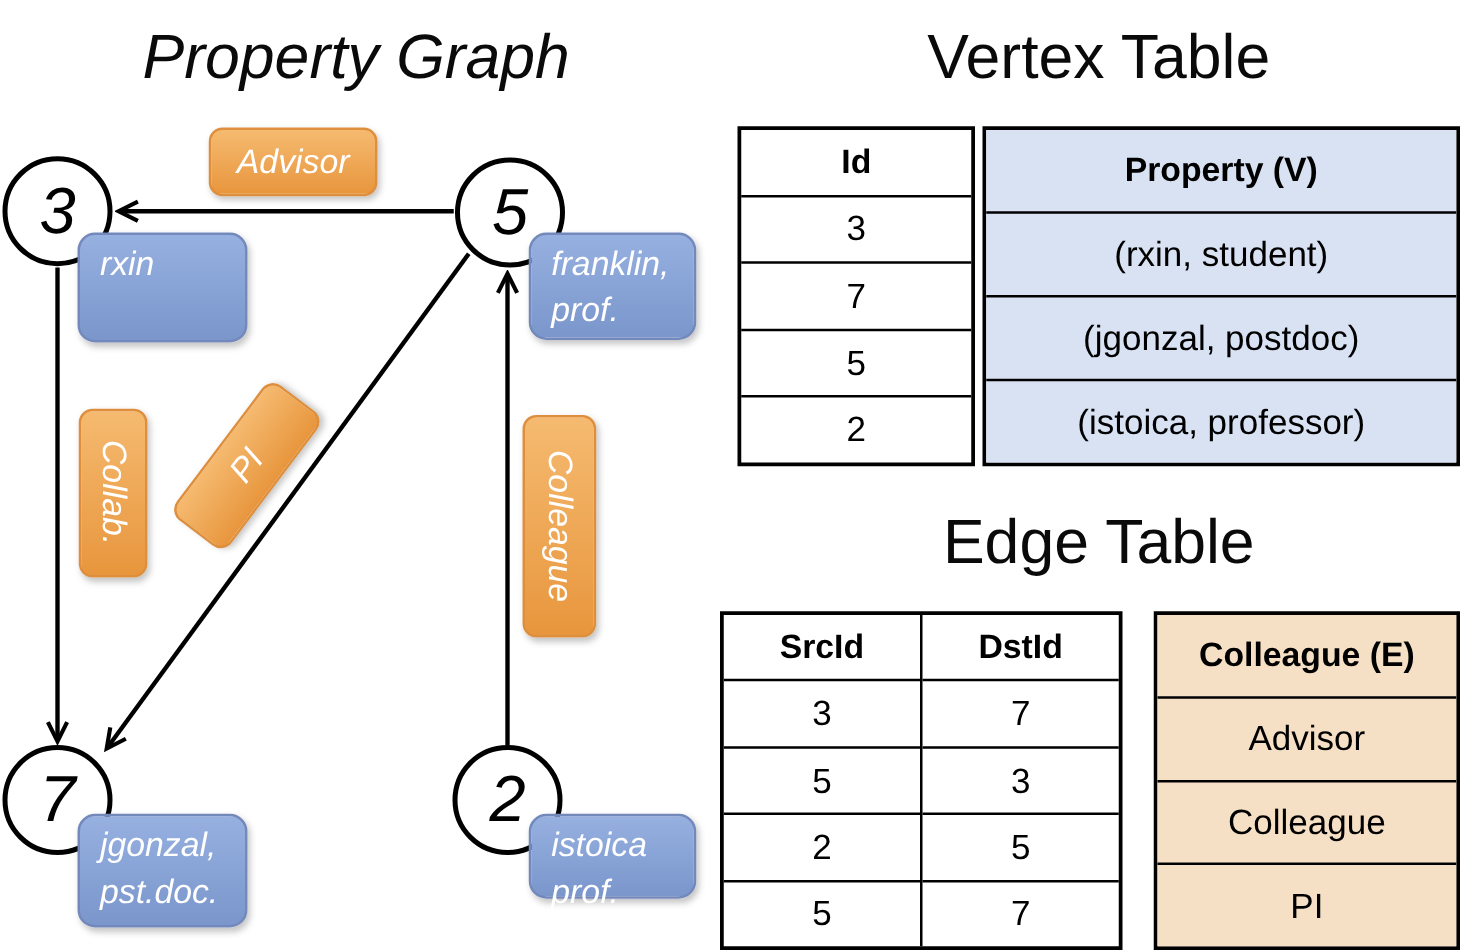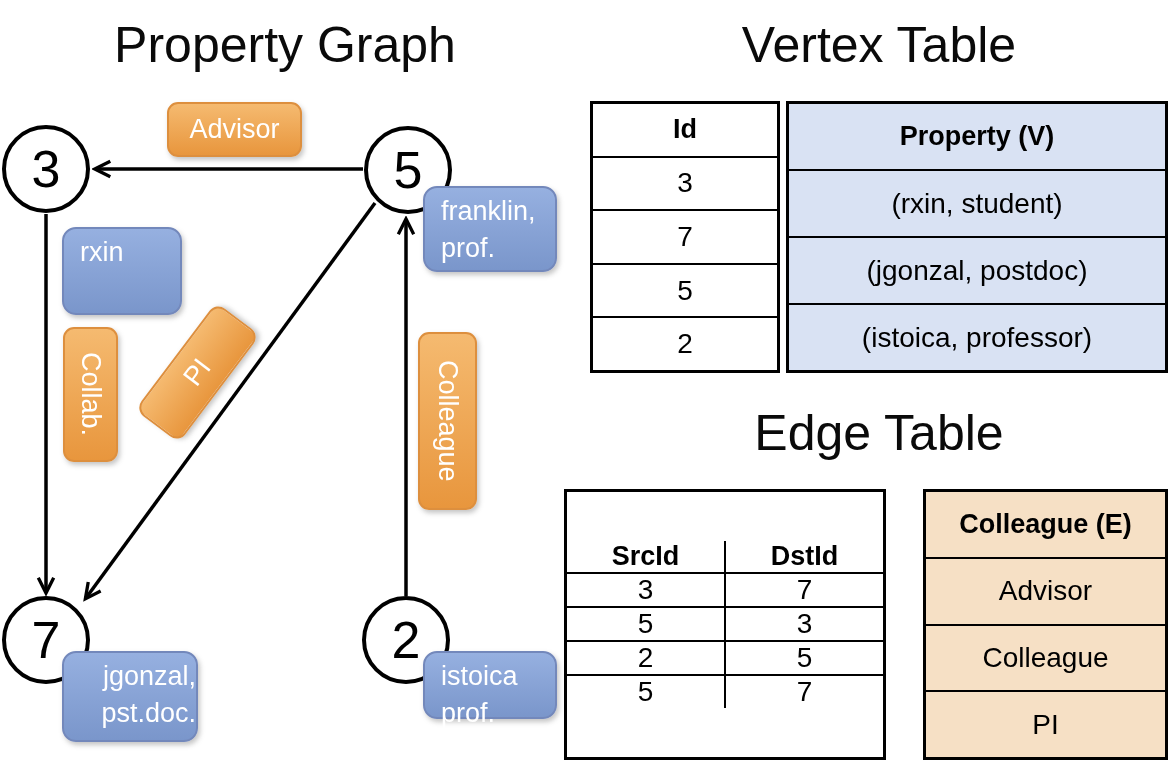--- a/index.html
+++ b/index.html
@@ -35,21 +35,21 @@
   .tblcol .cell.hdr{font-weight:700;font-size:27px;}
   .bluefill .cell{background:var(--vcell-bg);}
   .tanfill .cell{background:var(--ecell-bg);}
   .duo{flex-direction:row;}
   .duo .subcol{flex:1;display:flex;flex-direction:column;}
   .duo .subcol+.subcol{border-left:2.5px solid #000;}
 </style>
 </head>
 <body>
 
-<div class="abs" style="left:0;top:0;width:580px;height:760px;">
+<div class="abs" style="left:0;top:0;width:580px;height:760px;font-style:italic;">
 
   <div class="abs big-title" style="left:35px;top:16px;width:500px;">Property Graph</div>
 
   <svg id="edge-svg" viewBox="0 0 580 760">
     <defs>
       <marker id="arrV" viewBox="0 0 20 20" markerWidth="22" markerHeight="22" refX="16" refY="10" orient="auto" markerUnits="userSpaceOnUse">
         <path d="M3,3 L17,10 L3,17" fill="none" stroke="#000" stroke-width="3"></path>
       </marker>
     </defs>
     <line x1="363" y1="169" x2="96" y2="169" stroke="#000" stroke-width="3.5" marker-end="url(#arrV)"></line>
@@ -77,28 +77,28 @@
   <div class="node" style="left:364px;top:126px;">
     <span>5</span>
   </div>
   <div class="node" style="left:2px;top:596px;">
     <span>7</span>
   </div>
   <div class="node" style="left:362px;top:596px;">
     <span>2</span>
   </div>
 
-  <div class="vbox" style="left:62px;top:186px;width:120px;height:88px;margin-top:41px;">
+  <div class="vbox" style="left:62px;top:186px;width:136px;height:88px;">
     <div>rxin</div>
   </div>
   <div class="vbox" style="left:423px;top:186px;width:134px;height:86px;">
     <div>franklin,</div>
     <div>prof.</div>
   </div>
-  <div class="vbox" style="left:62px;top:651px;width:136px;height:91px;text-align:right;">
+  <div class="vbox" style="left:62px;top:651px;width:136px;height:91px;">
     <div>jgonzal,</div>
     <div>pst.doc.</div>
   </div>
   <div class="vbox" style="left:423px;top:651px;width:134px;height:68px;">
     <div>istoica</div>
     <div>prof.</div>
   </div>
 </div>
 
 <div>
@@ -116,21 +116,21 @@
     <div class="cell hdr">Property (V)</div>
     <div class="cell">(rxin, student)</div>
     <div class="cell">(jgonzal, postdoc)</div>
     <div class="cell">(istoica, professor)</div>
   </div>
 </div>
 
 <div>
   <div class="abs big-title" style="left:590px;top:404px;width:578px;">Edge Table</div>
 
-  <div class="tblcol duo abs" style="left:564px;top:489px;width:322px;height:271px;align-items:center;">
+  <div class="tblcol duo abs" style="left:576px;top:489px;width:322px;height:271px;">
     <div class="subcol">
       <div class="cell hdr">SrcId</div>
       <div class="cell">3</div>
       <div class="cell">5</div>
       <div class="cell">2</div>
       <div class="cell">5</div>
     </div>
     <div class="subcol">
       <div class="cell hdr">DstId</div>
       <div class="cell">7</div>

